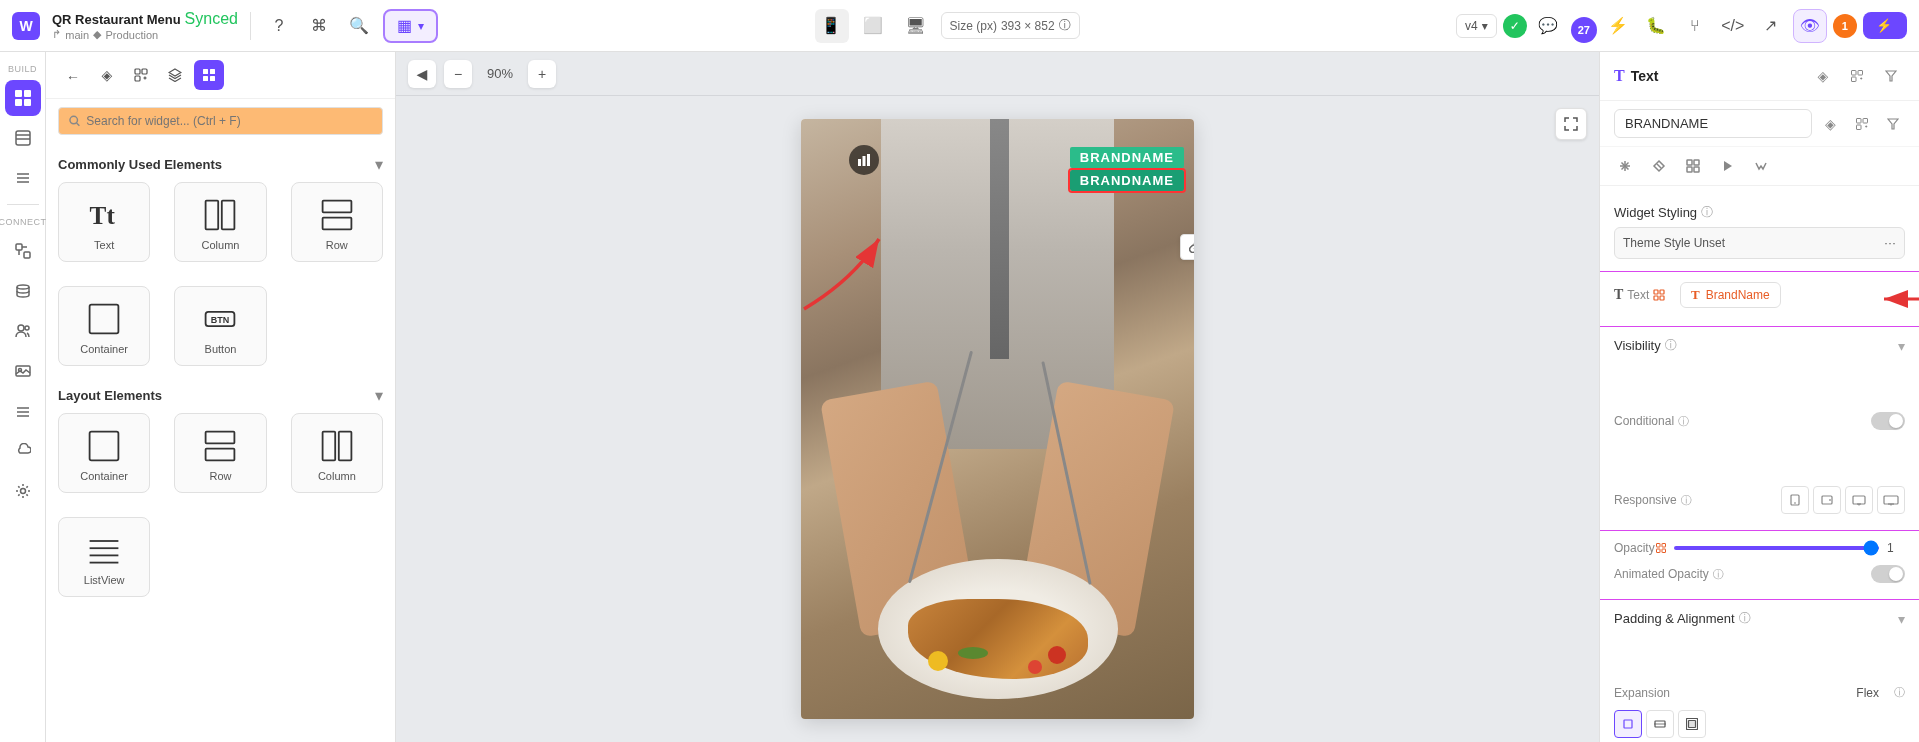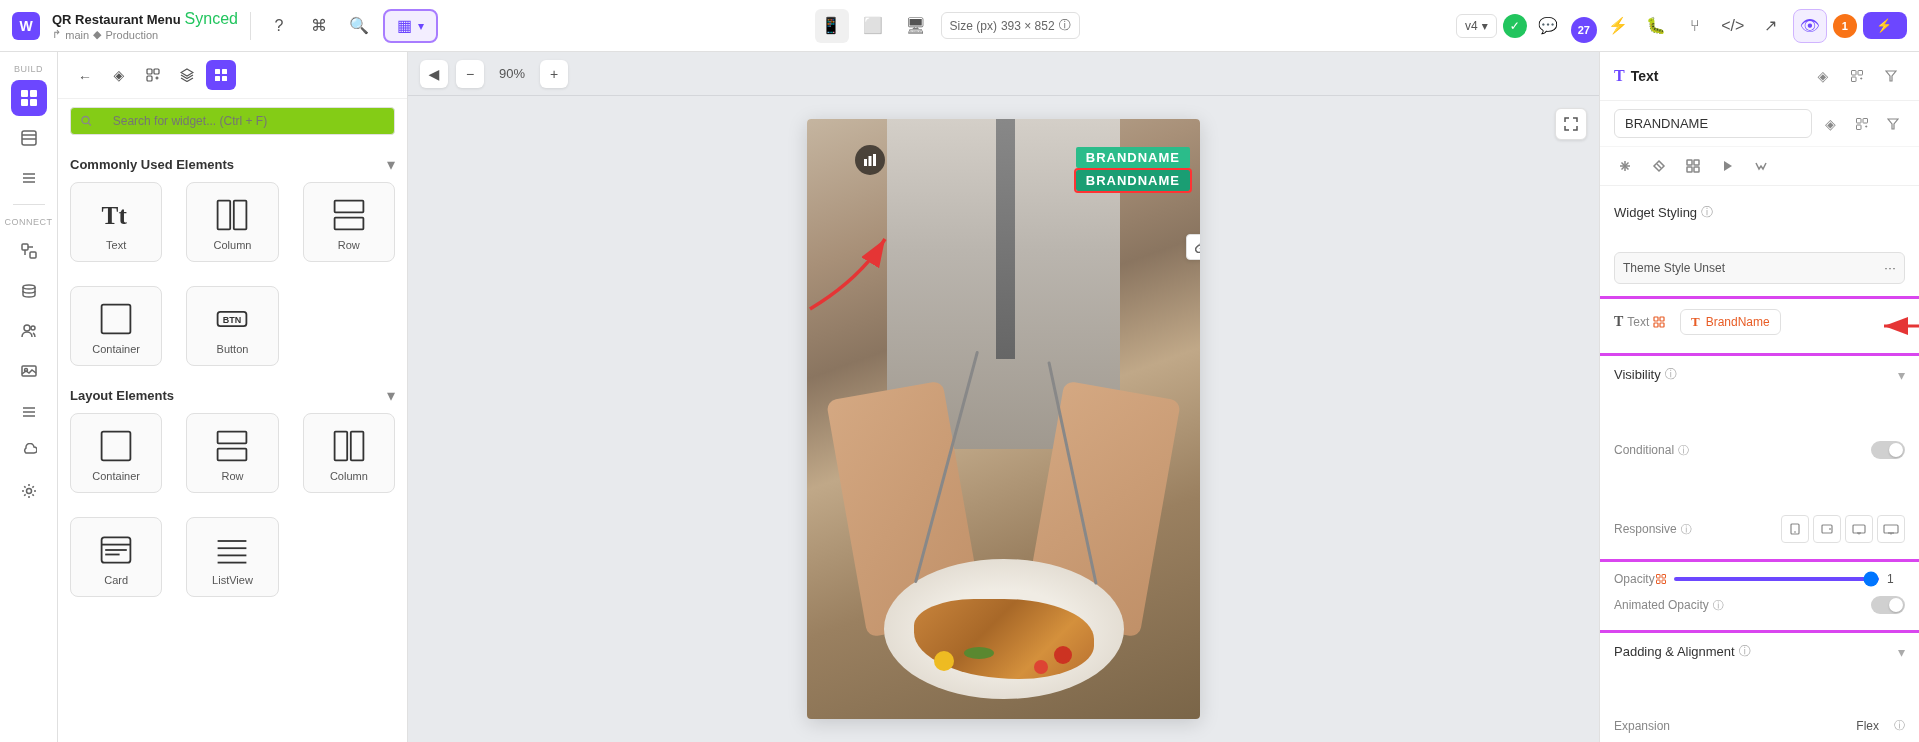--- a/index.html
+++ b/index.html
@@ -104,21 +104,21 @@
       cursor: pointer; color: #6c47ff; font-size: 16px;
     }
 
     
     .main-layout {
       display: flex; flex: 1; overflow: hidden;
     }
 
     
     .far-left-nav {
-      width: 58px;
+      width: 46px;
       background: #fff;
       border-right: 1px solid #e0e0e0;
       display: flex; flex-direction: column; align-items: center;
       padding: 8px 0; gap: 4px;
       flex-shrink: 0;
     }
     .nav-item {
       width: 36px; height: 36px;
       border-radius: 8px; display: flex; align-items: center; justify-content: center;
       cursor: pointer; color: #666; font-size: 16px;
@@ -142,24 +142,24 @@
       border-bottom: 1px solid #f0f0f0;
     }
     .widget-toolbar-btn {
       width: 30px; height: 30px; border-radius: 6px;
       border: none; background: transparent; cursor: pointer;
       display: flex; align-items: center; justify-content: center;
       color: #555; font-size: 14px;
     }
     .widget-toolbar-btn.active { background: #6c47ff; color: white; }
     .widget-search {
-      display: flex; align-items: center; gap: 21px;
+      display: flex; align-items: center; gap: 6px;
       padding: 6px 10px; border: 1px solid #e0e0e0;
       border-radius: 4px; margin: 8px 12px;
-      background: #84cc16;
+      background: #fdba74;
     }
     .widget-search input {
       border: none; background: transparent; outline: none;
       font-size: 12px; color: #555; width: 100%;
     }
     .widget-panel-content {
       flex: 1; overflow-y: auto; padding: 0 12px 12px;
     }
     .section-header {
       display: flex; justify-content: space-between; align-items: center;
@@ -287,35 +287,35 @@
     }
     .right-tab-btn {
       width: 30px; height: 30px; border-radius: 6px; border: none;
       background: transparent; cursor: pointer;
       display: flex; align-items: center; justify-content: center;
       color: #888; font-size: 14px;
     }
     .right-panel-content { flex: 1; overflow-y: auto; padding: 12px 0; }
     .rp-section {
       padding: 0 14px 12px;
-      border-bottom: 3px solid #d946ef;
+      border-bottom: 1px solid #d946ef;
       margin-bottom: 4px;
     }
     .rp-section-header {
       display: flex; justify-content: space-between; align-items: center;
       padding: 6px 0;
       cursor: pointer;
     }
     .rp-section-title { font-size: 13px; font-weight: 500; color: #333; display: flex; align-items: center; gap: 4px; }
     .rp-section-chevron { color: #aaa; font-size: 14px; }
     .theme-style-btn {
       width: 100%; padding: 8px; border: 1px solid #e0e0e0;
       border-radius: 6px; background: #f8f8f8; cursor: pointer;
       font-size: 12px; color: #555; text-align: left;
-      display: flex; justify-content: space-between; align-items: center; margin-top: 25px;
+      display: flex; justify-content: space-between; align-items: center;
     }
     .text-property-row {
       display: flex; align-items: center; gap: 6px;
       padding: 6px 0;
     }
     .text-property-label { font-size: 12px; color: #888; width: 60px; flex-shrink: 0; display: flex; align-items: center; gap: 4px; }
     .brandname-text-chip {
       display: flex; align-items: center; gap: 6px;
       border: 1px solid #e0e0e0; border-radius: 6px;
       padding: 4px 10px; font-size: 12px; color: #e85d26;
@@ -591,29 +591,20 @@
 
         <div class="widget-item">
           <svg class="widget-icon-svg" viewBox="0 0 40 40" fill="none" stroke="#333" stroke-width="2">
             <rect x="4" y="4" width="14" height="32" rx="1"></rect>
             <rect x="22" y="4" width="14" height="32" rx="1"></rect>
           </svg>
           <span class="widget-label">Column</span>
         </div>
 
 
-        <div class="widget-item">
-          <svg class="widget-icon-svg" viewBox="0 0 40 40" fill="none" stroke="#333" stroke-width="2">
-            <rect x="4" y="6" width="32" height="28" rx="3"></rect>
-            <line x1="4" y1="14" x2="36" y2="14"></line>
-            <line x1="8" y1="20" x2="32" y2="20"></line>
-            <line x1="8" y1="25" x2="24" y2="25"></line>
-          </svg>
-          <span class="widget-label">Card</span>
-        </div>
 
         <div class="widget-item">
           <svg class="widget-icon-svg" viewBox="0 0 40 40" fill="none" stroke="#333" stroke-width="2">
             <line x1="4" y1="10" x2="36" y2="10"></line>
             <line x1="4" y1="18" x2="36" y2="18"></line>
             <line x1="4" y1="26" x2="36" y2="26"></line>
             <line x1="4" y1="34" x2="36" y2="34"></line>
           </svg>
           <span class="widget-label">ListView</span>
         </div>

